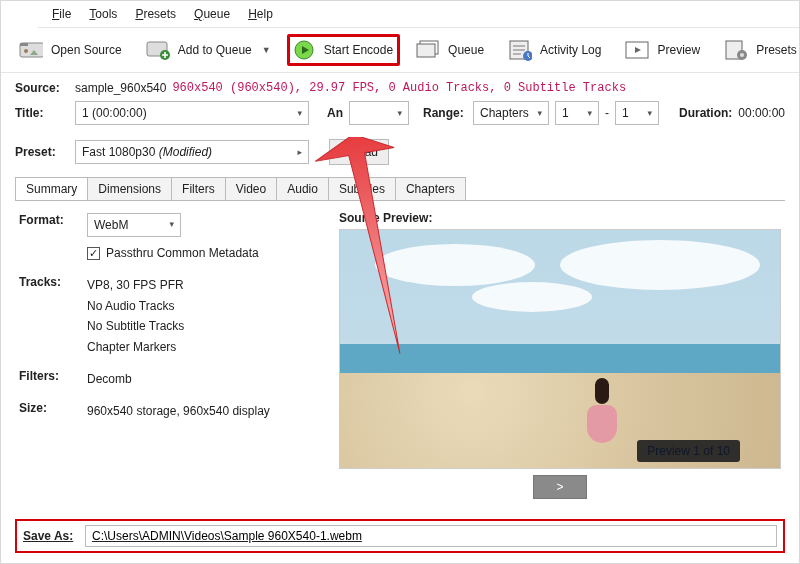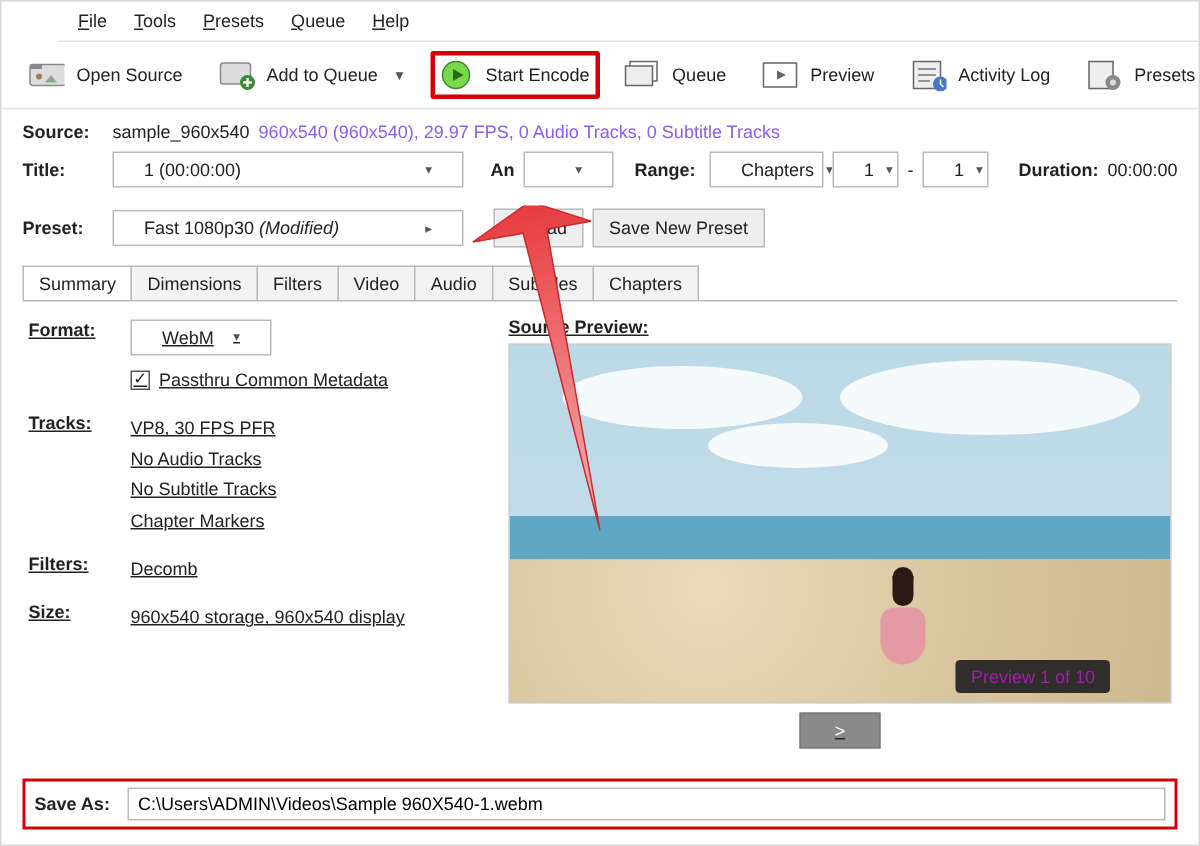--- a/index.html
+++ b/index.html
@@ -31,55 +31,55 @@
     display: flex; align-items: center; gap: 8px;
     padding: 4px 8px; border-radius: 3px;
     cursor: default; white-space: nowrap;
   }
   .tbtn .ico { width: 24px; height: 22px; display:flex; align-items:center; justify-content:center;}
   .highlight-start { border: 3px solid #d6000a; border-radius: 2px; padding:2px 4px 2px 2px;}
   .chev-down { font-size: 9px; color:#555; margin-left:2px;}
   .content { padding: 8px 14px 4px 14px; flex:1; display:flex; flex-direction:column; overflow:hidden;}
   .row { display: flex; align-items: center; gap: 6px; margin-bottom: 6px; }
   .lbl { font-weight: bold; min-width: 54px; }
-  .faded { color:#8b5cf6; }
+  .faded { color:#be185d;font-family:Liberation Mono, monospace; }
   .select, input[type=text].field {
-    border: 1px solid #bbb; background: #fff; padding: 3px 20px; font: inherit;
+    border: 1px solid #bbb; background: #fff; padding: 3px 6px; font: inherit;
   }
   .select { display:flex; align-items:center; justify-content:space-between; gap:6px; height:24px;}
   .btn { border:1px solid #bbb; background:#eee; padding:4px 10px; height:26px; display:flex; align-items:center;}
   .tabs { display:flex; border-bottom:1px solid #bbb; margin-top:6px;}
   .tab { border:1px solid #bbb; border-bottom:none; background:#f3f3f3; padding:4px 10px; margin-right:-1px; font-size:12px;}
   .tab.active { background:#fff; }
-  .table-area { display:flex; gap:20px; padding:10px 4px 4px 4px; flex:1; overflow:hidden;text-decoration:underline;}
+  .table-area { display:flex; gap:20px; padding:10px 4px 4px 4px; flex:1; overflow:hidden;}
   .left-col { width: 300px; }
   .left-col table { border-collapse: collapse; }
   .left-col td { vertical-align: top; padding: 2px 6px 10px 0; font-size:12px;}
   .left-col td.k { font-weight:bold; width:68px;}
   .left-col td.v div { line-height:1.7;}
   .chk { display:flex; align-items:center; gap:6px; margin-top:6px;}
   .chkbox { width:13px; height:13px; border:1px solid #555; display:flex; align-items:center; justify-content:center; font-size:11px;}
   .right-col { flex:1; display:flex; flex-direction:column;}
   .preview { position:relative; flex:1; border:1px solid #ccc; background:#dce8ef; overflow:hidden;}
   .sky { position:absolute; inset:0; background: linear-gradient(#bcd9e8 0%, #c0dae8 45%, #cfe2ec 55%);}
   .cloud { position:absolute; background:#fff; opacity:.85; border-radius:50%;}
   .sea { position:absolute; left:0; right:0; top:48%; height:12%; background:#5ea8c6;}
   .sand { position:absolute; left:0; right:0; top:60%; bottom:0;
     background: radial-gradient(circle at 30% 20%, #eadbb9, #d7c39d 60%, #cdb890);
   }
   .person { position:absolute; left:55%; top:62%; width:40px; height:60px;}
   .head { width:14px; height:14px; background:#2b1a14; border-radius:50%; margin:0 auto;}
   .body { width:30px; height:38px; background:#e49aa4; border-radius:10px 10px 16px 16px; margin:1px auto 0;}
   .hair { width:14px; height:20px; background:#2b1a14; border-radius:0 0 8px 8px; margin:-8px auto 0;}
-  .prev-badge { position:absolute; bottom:6px; right:40px; background:rgba(30,30,30,.9); color:#a21caf; padding:4px 10px; border-radius:3px; font-size:12px;}
+  .prev-badge { position:absolute; bottom:6px; right:40px; background:rgba(30,30,30,.9); color:#0f172a; padding:4px 10px; border-radius:3px; font-size:12px;}
   .nextbtn-wrap { display:flex; justify-content:center; padding:6px 0;}
   .nextbtn { background:#8a8a8a; color:#fff; padding:4px 22px; border:1px solid #777;}
   .saveas-row {
     display:flex; align-items:center; gap:6px; padding:4px 6px;
-    border:2px solid #d6000a; margin:6px 14px 10px 14px;
+    border:2px solid #d6000a; margin:6px 14px 10px 14px;text-decoration:underline;
   }
   .saveas-row .lbl { min-width:56px; font-weight:bold;}
   .saveas-row input { flex:1; border:1px solid #bbb; padding:3px 6px; font:inherit;}
   
   .arrow {
     position:absolute; left:270px; top:64px; width:160px; height:230px; pointer-events:none;
   }
   svg { display:block;}
 </style>
 </head>
@@ -136,37 +136,37 @@
             <rect x="4" y="2" width="18" height="13" fill="none" stroke="#666"></rect>
             <rect x="1" y="5" width="18" height="13" fill="#eee" stroke="#666"></rect>
           </svg>
       </span>
       <span>Queue</span>
     </div>
 
     <div class="tbtn">
       <span class="ico">
         <svg width="26" height="22">
-            <rect x="1" y="3" width="22" height="16" fill="none" stroke="#666"></rect>
-            <path d="M10 8 l6 3 -6 3 z" fill="#666"></path>
-          </svg>
-      </span>
-      <span>Preview</span>
-    </div>
-
-    <div class="tbtn">
-      <span class="ico">
-        <svg width="26" height="22">
             <rect x="2" y="2" width="18" height="18" fill="#eee" stroke="#666"></rect>
             <path d="M5 7 h12 M5 11 h12 M5 15 h8" stroke="#777"></path>
             <circle cx="20" cy="17" r="5" fill="#4a78c6"></circle>
             <path d="M20 14 v3 l2 2" stroke="#fff" fill="none"></path>
           </svg>
       </span>
       <span>Activity Log</span>
+    </div>
+
+    <div class="tbtn">
+      <span class="ico">
+        <svg width="26" height="22">
+            <rect x="1" y="3" width="22" height="16" fill="none" stroke="#666"></rect>
+            <path d="M10 8 l6 3 -6 3 z" fill="#666"></path>
+          </svg>
+      </span>
+      <span>Preview</span>
     </div>
 
     <div class="tbtn">
       <span class="ico">
         <svg width="26" height="22">
             <rect x="2" y="2" width="16" height="18" fill="#eee" stroke="#666"></rect>
             <circle cx="18" cy="16" r="5" fill="#888"></circle>
             <circle cx="18" cy="16" r="2" fill="#ddd"></circle>
           </svg>
       </span>
@@ -213,23 +213,20 @@
     </div>
 
     <div class="row" style="margin-top:8px;">
       <span class="lbl">Preset:</span>
       <div class="select" style="width:234px; font-style:normal;">
         <span><span style="font-style:normal">Fast 1080p30 </span><em>(Modified)</em></span>
         <span class="chev-down">▸</span>
       </div>
       <div class="btn" style="margin-left:14px">
           <span>Reload</span>
-        </div>
-      <div class="btn">
-          <span>Save New Preset</span>
         </div>
     </div>
 
     <div class="tabs">
       <div class="tab active">Summary</div>
       <div class="tab">Dimensions</div>
       <div class="tab">Filters</div>
       <div class="tab">Video</div>
       <div class="tab">Audio</div>
       <div class="tab">Subtitles</div>

